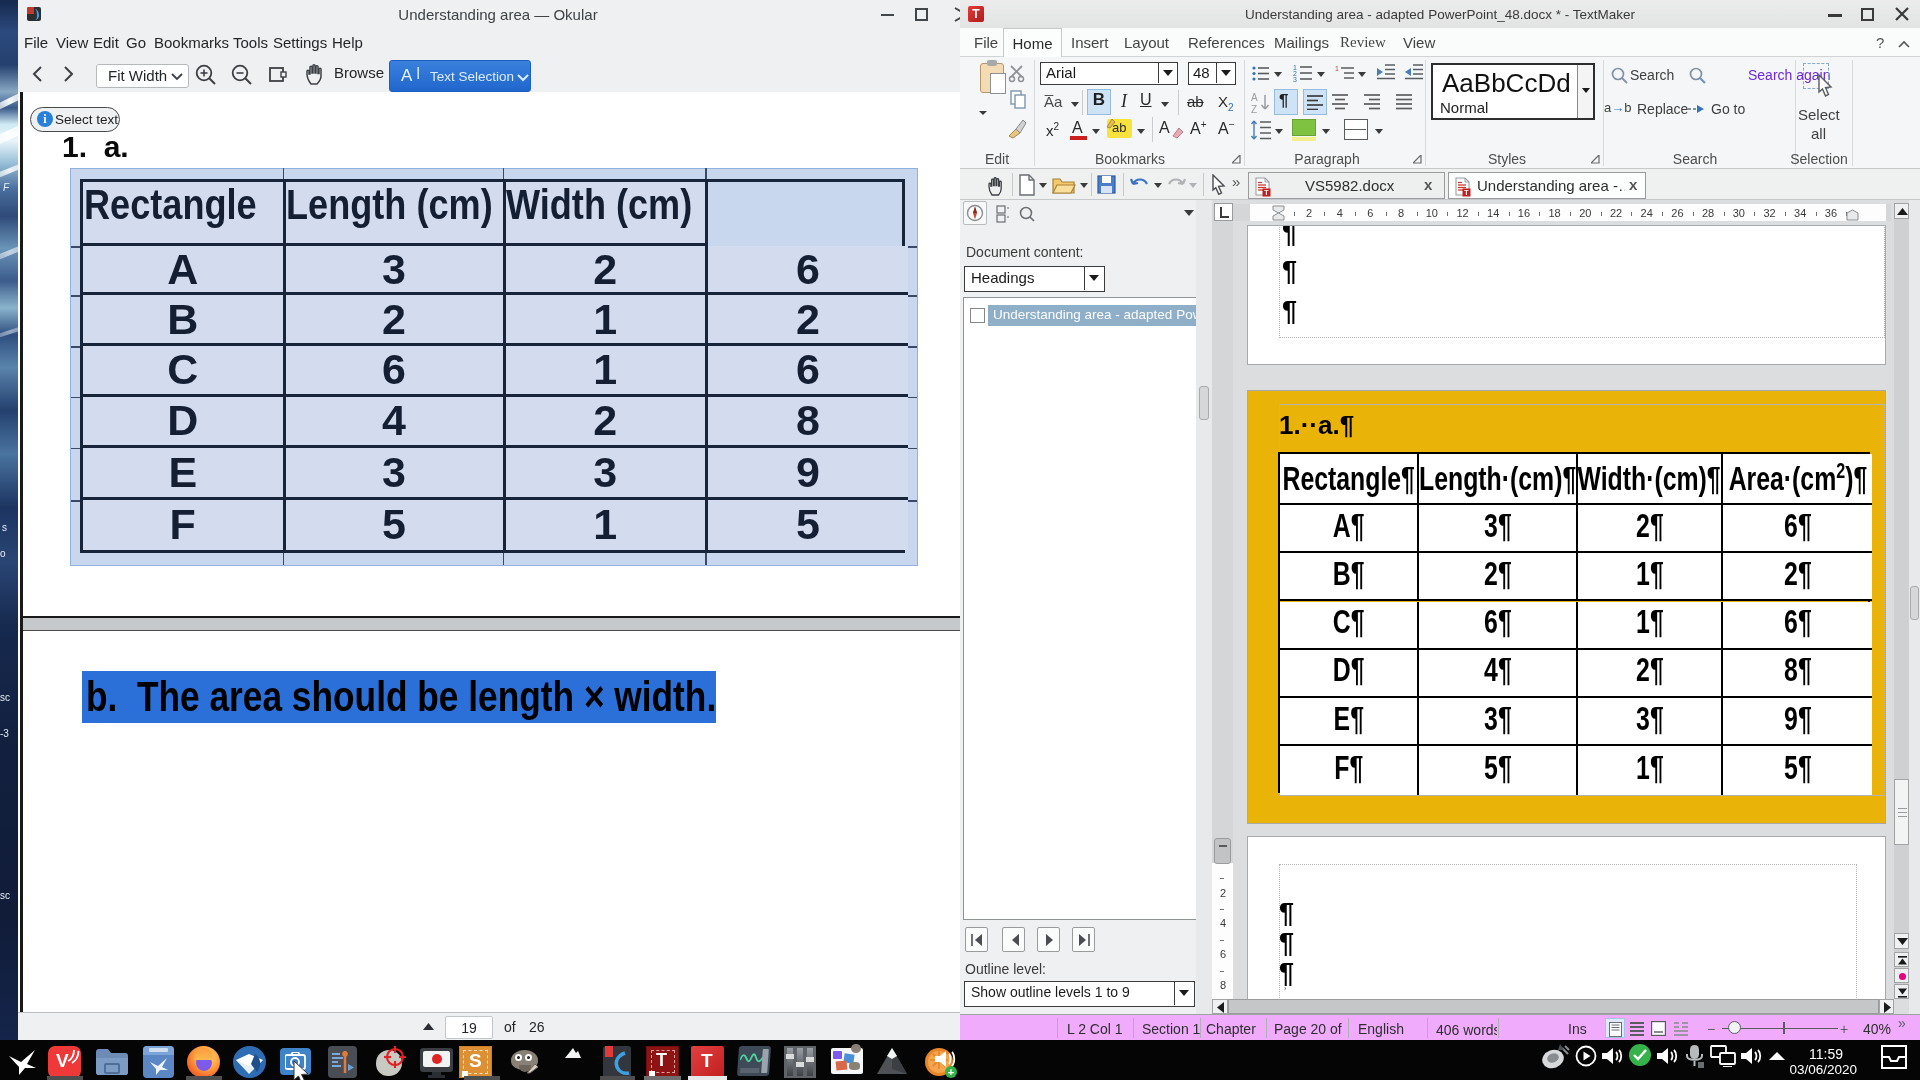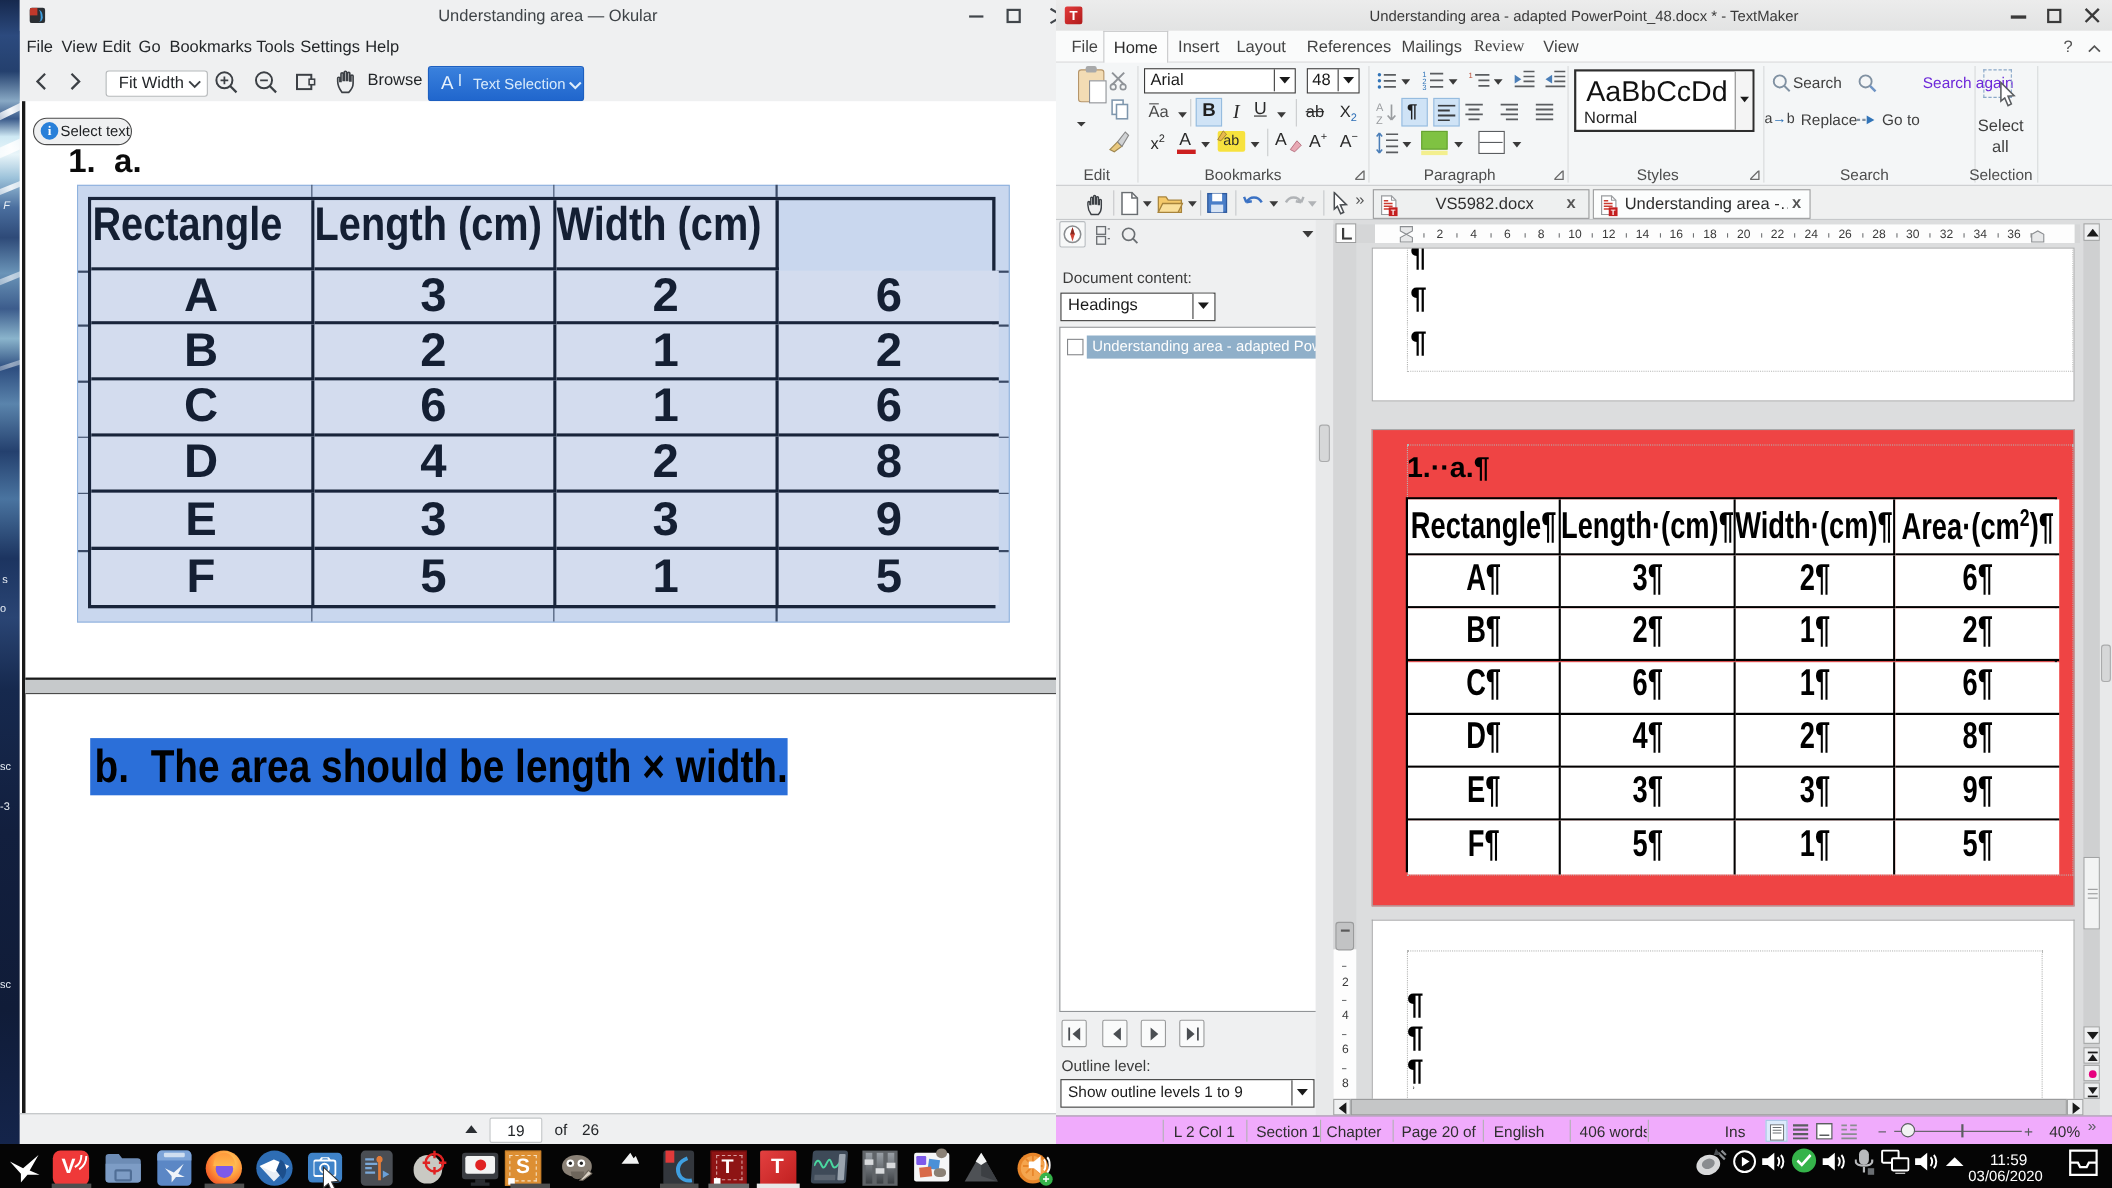--- a/index.html
+++ b/index.html
@@ -709,21 +709,21 @@
             <div class="a" style="left:4px;top:6px;width:8px;height:1.5px;background:#5a5a5a;"></div>
           </div>
 
         <div class="a" style="left:35px;top:4px;width:639px;height:140px;background:#fff;border:1px solid #a8a9aa;overflow:hidden;">
           <div class="a" style="left:31px;top:-8px;width:606px;height:120px;border-left:1px dotted #b5b6b5;border-right:1px dotted #b5b6b5;border-bottom:1px dotted #b5b6b5;"></div>
           <div class="pilc" style="left:34px;top:-8px;">¶</div>
           <div class="pilc" style="left:34px;top:30px;">¶</div>
           <div class="pilc" style="left:34px;top:70px;">¶</div>
         </div>
 
-        <div class="a" style="left:35px;top:169px;width:639px;height:434px;background:#ef4444;border:1px solid #a8a9aa;overflow:hidden;">
+        <div class="a" style="left:35px;top:169px;width:639px;height:434px;background:#eab308;border:1px solid #a8a9aa;overflow:hidden;">
           <div class="a" style="left:31px;top:13px;width:606px;height:392px;border:1px dotted #b5b6b5;"></div>
           <div class="a" style="left:31px;top:19px;font-size:26px;font-weight:bold;color:#000;">1.··a.¶</div>
 
           <div id="tmtab">
             <div class="cell" style="left:0;top:0;width:139px;height:51px;">
                 <span class="sq" style="font-size:34px;">Rectangle¶</span>
               </div>
             <div class="cell" style="left:139px;top:0;width:159px;height:51px;">
                 <span class="sq" style="font-size:34px;">Length·(cm)¶</span>
               </div>

